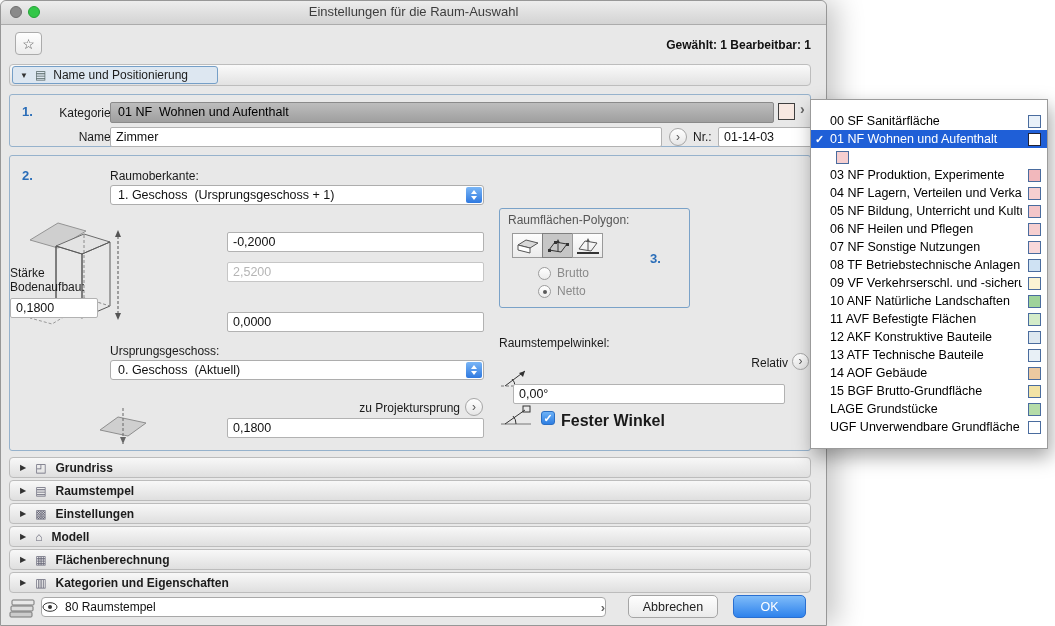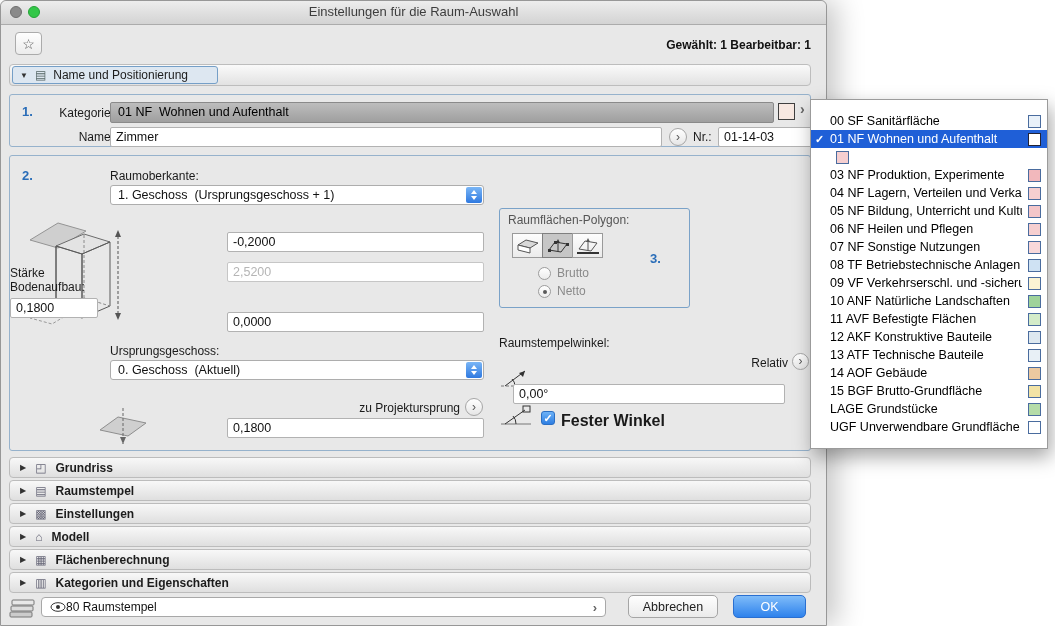--- a/index.html
+++ b/index.html
@@ -78,21 +78,21 @@
   .cb-label{position:absolute;font-size:16px;font-weight:bold;color:#1a1a1a}
 
   .collapsed-host{position:absolute;left:8px;top:456px;width:802px}
   .cbar{height:21px;margin-bottom:2px;background:linear-gradient(#f8f8f8,#dfdfdf);
     border:1px solid #bcbcbc;border-radius:4px;display:flex;align-items:center;gap:9px;padding:0 10px}
   .cbar .icon{font-size:12px;color:#667;line-height:12px}
   .cbar .label{font-size:12px;font-weight:bold;color:#1c1c1c}
 
   .stack-icon{position:absolute;left:8px;top:597px}
   .layer-combo{position:absolute;left:40px;top:596px;width:565px;height:20px;background:#fff;
-    border:1px solid #a8a8a8;border-radius:4px;display:flex;align-items:center;padding:0 8px;font-size:12px;color:#111}
+    border:1px solid #a8a8a8;border-radius:4px;display:flex;align-items:center;gap:7px;padding:0 0;font-size:12px;color:#111}
   .layer-combo .chev{margin-left:auto;color:#666;font-weight:bold;font-size:13px}
   .btn{position:absolute;height:23px;border-radius:5px;font-size:12.5px;text-align:center;padding:4px}
   .btn.cancel{left:627px;top:594px;width:90px;background:linear-gradient(#fefefe,#ebebeb);
     border:1px solid #a5a5a5;color:#222}
   .btn.ok{left:732px;top:594px;width:73px;background:linear-gradient(#7fbcf9,#2e82ec);
     border:1px solid #2a6fd0;color:#fff}
 
   .popup{position:absolute;left:810px;top:99px;width:238px;background:#fff;
     border:1px solid #9b9b9b;box-shadow:3px 8px 18px rgba(0,0,0,.35);z-index:20;padding:12px 0}
   .popup-row{height:18px;display:flex;align-items:center;font-size:12.5px;color:#000;padding:0 6px 0 4px;white-space:nowrap}

